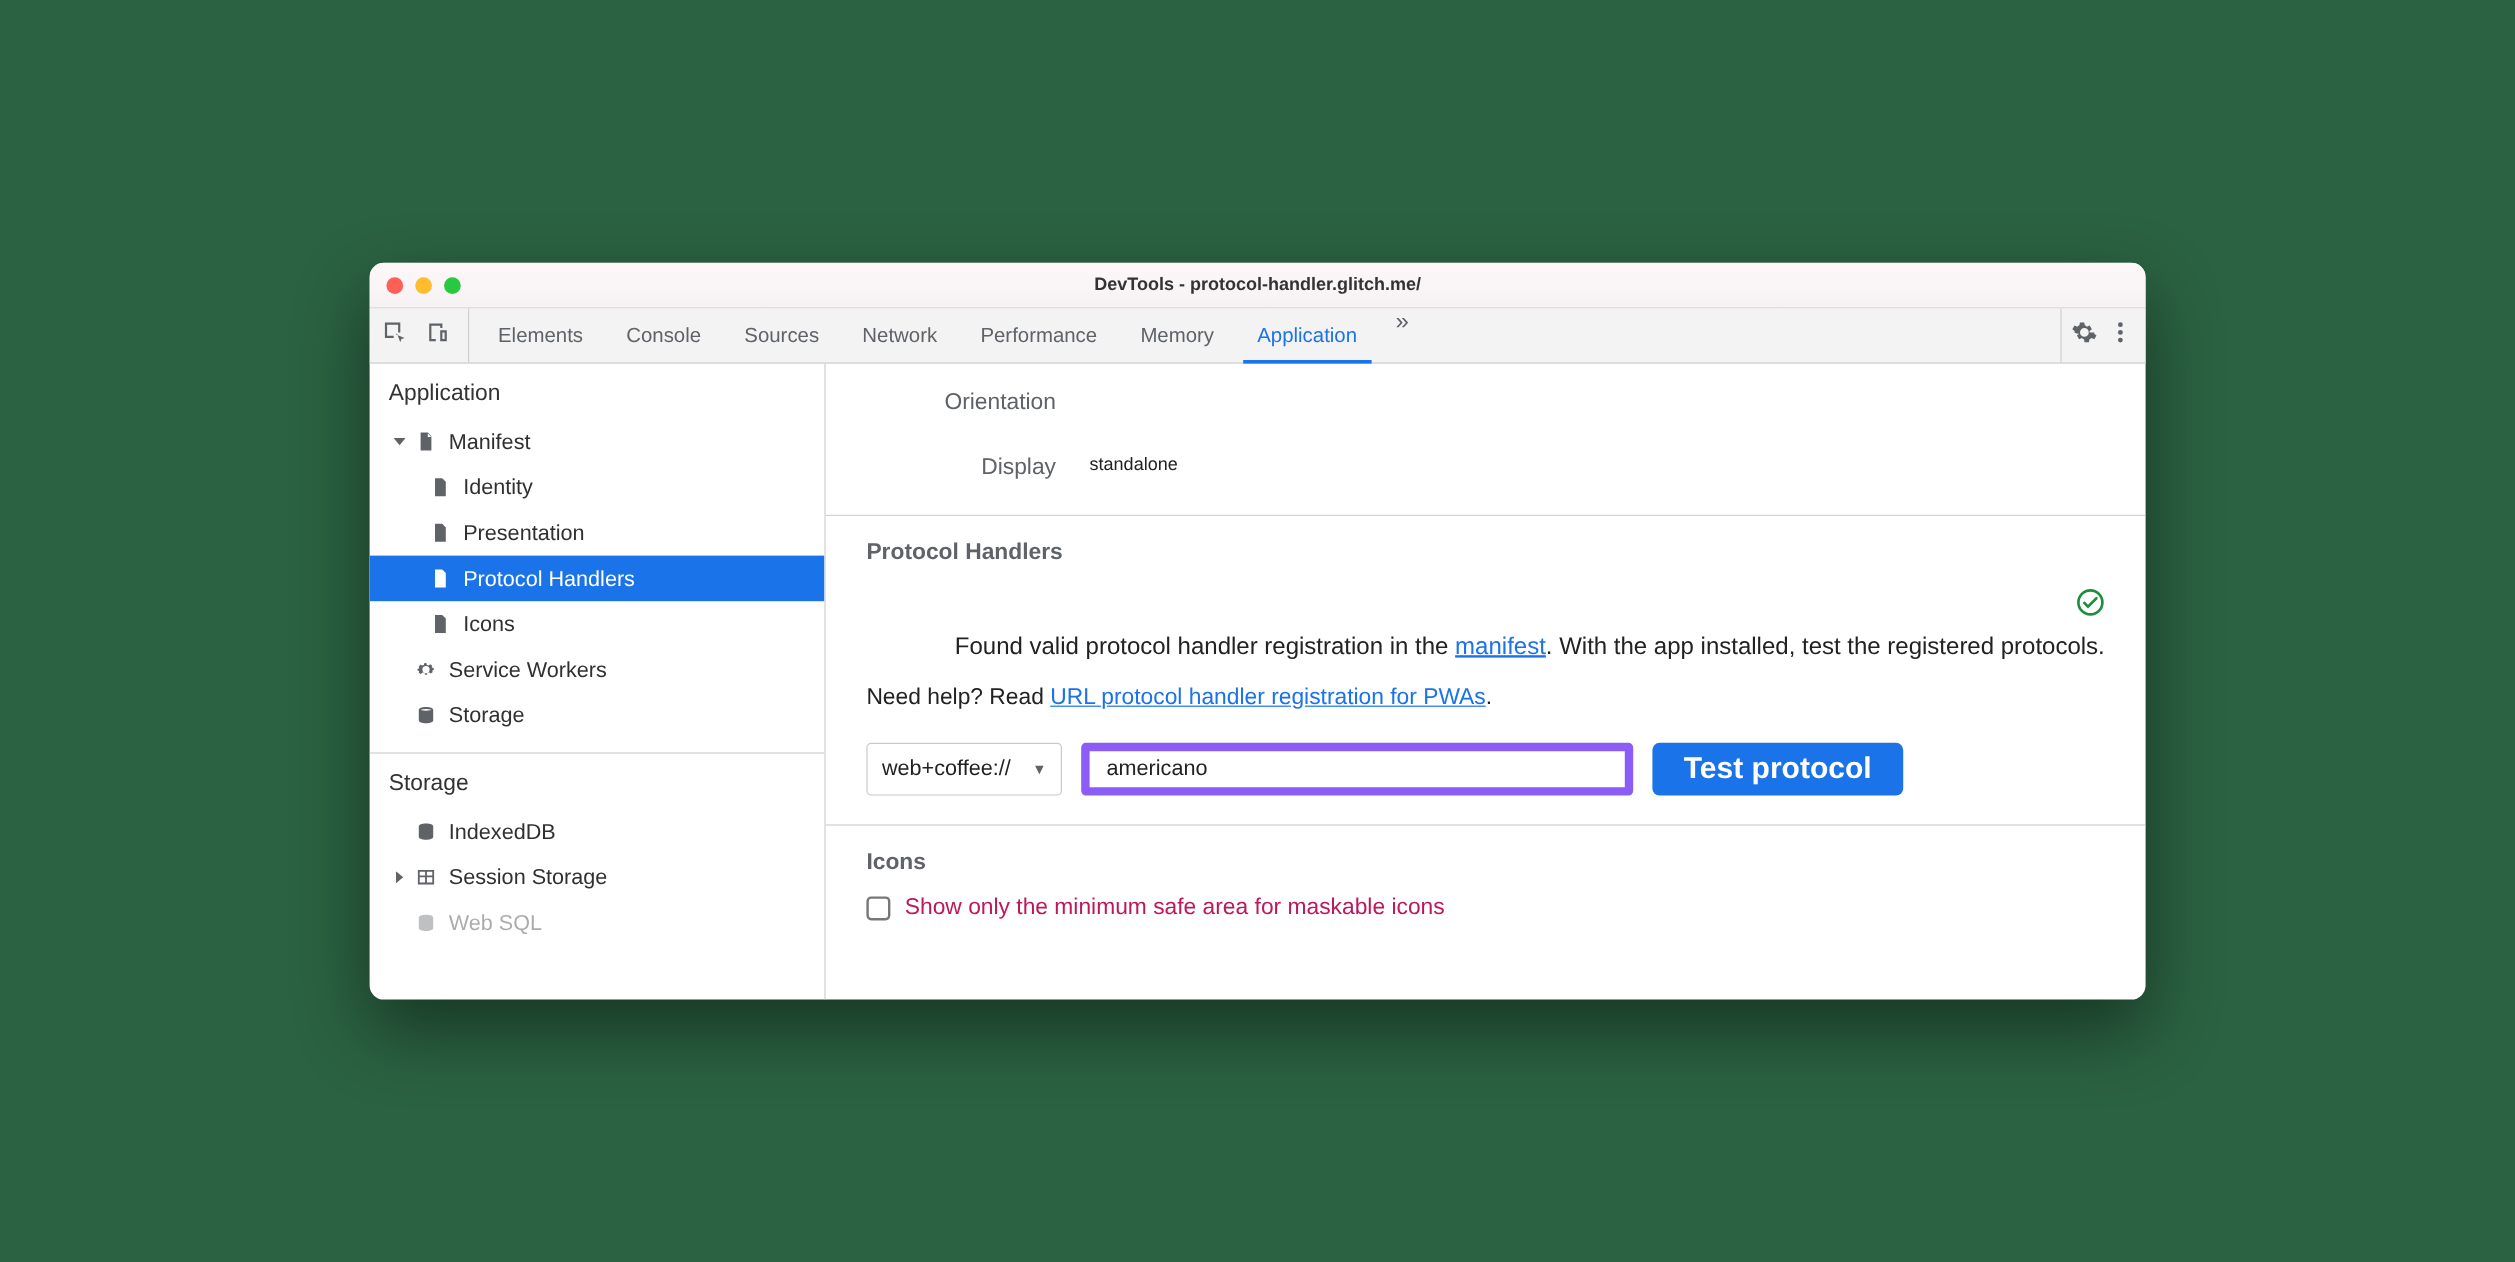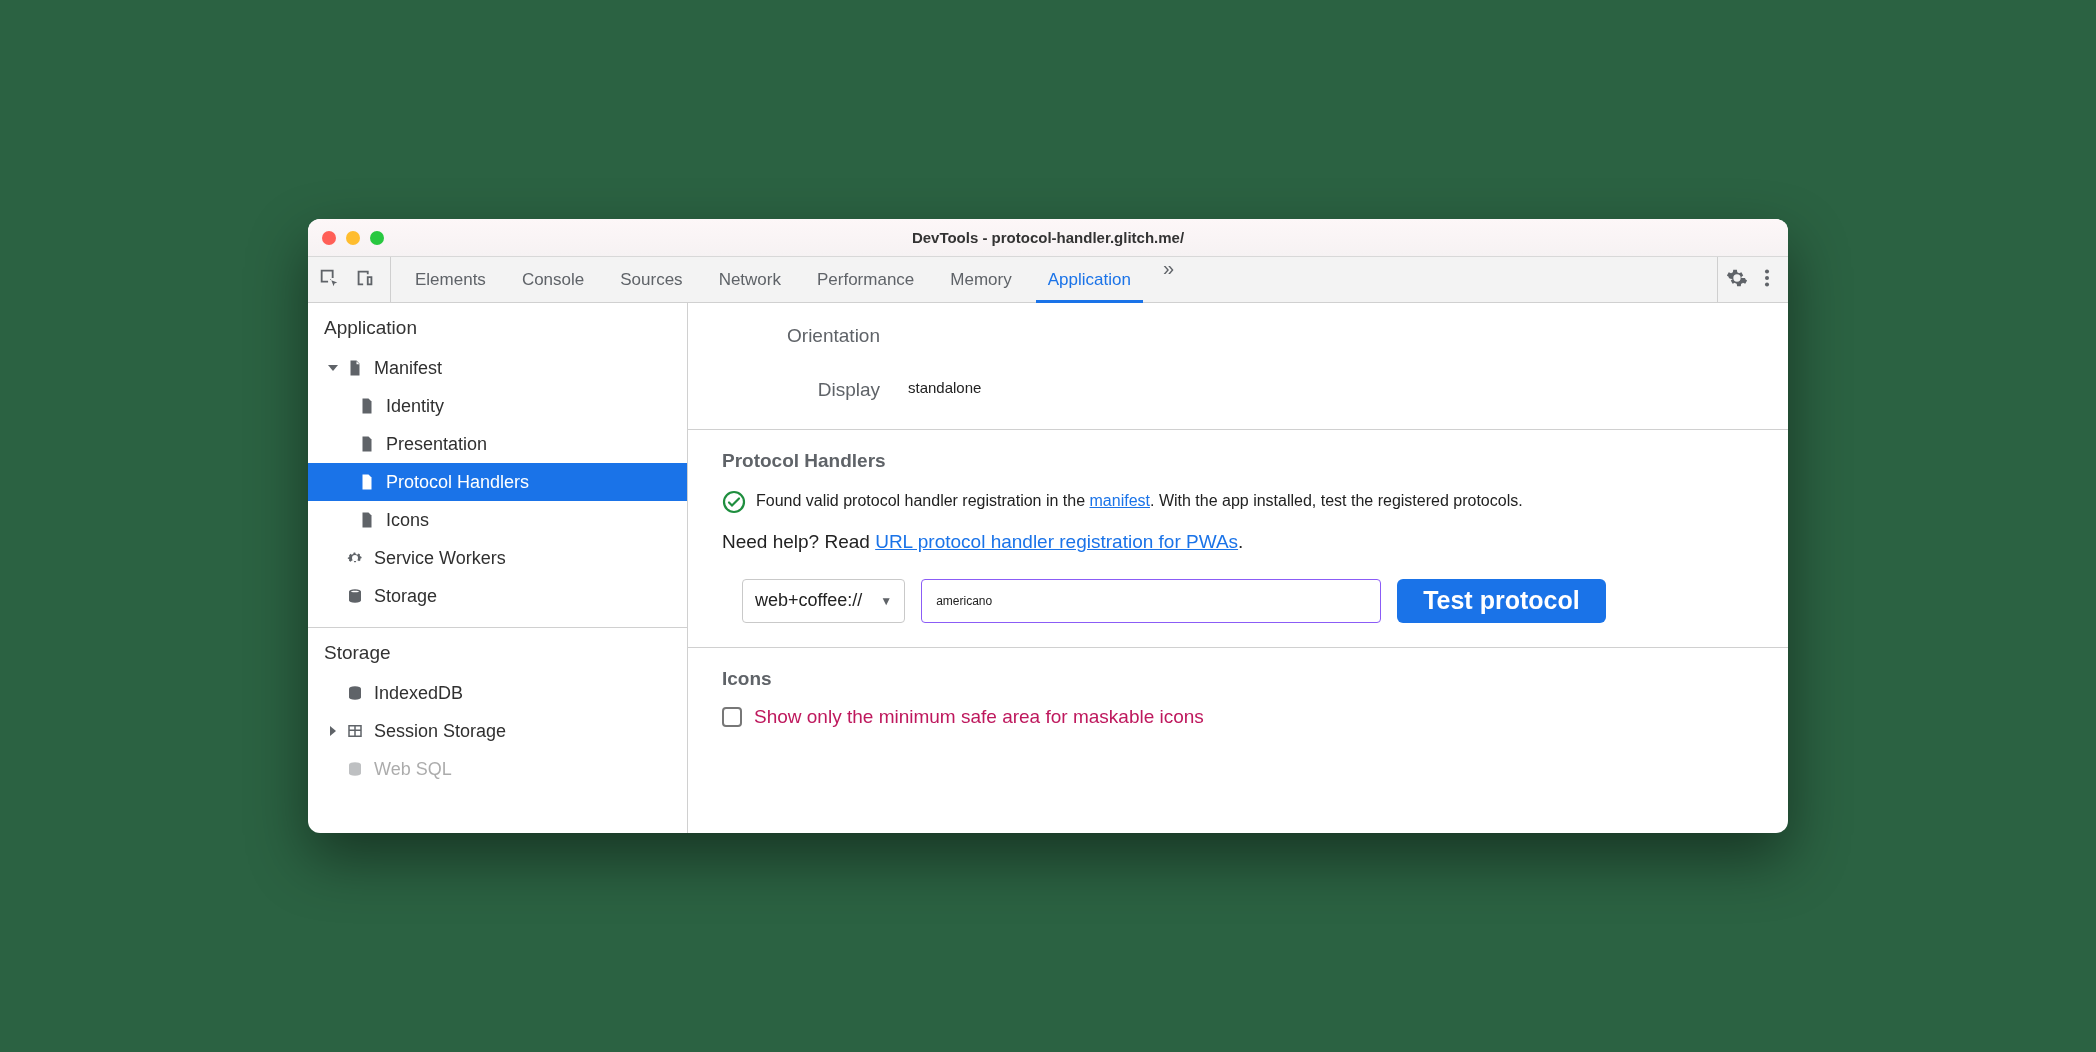--- a/index.html
+++ b/index.html
@@ -72,33 +72,33 @@
 .sb-icon svg{width:18px;height:18px;}
 .tree-row.selected .sb-icon{color:#fff;}
 .main { flex:1; overflow:auto; }
 .kv-row { display:flex; padding:8px 0; }
 .kv-key {
   width:220px; text-align:right; color:#5f6368; font-size:19px; padding-right:28px;
 }
 .kv-val { color:#222; font-size:15px; }
 .panel { border-top:1px solid #d0d0d0; padding:20px 34px 24px 34px; }
 .panel-title { font-size:19px; font-weight:600; color:#5f6368; margin-bottom:16px;}
-.status-line { display:flex; align-items:center; gap:10px; font-size:16px; color:#222; line-height:1.5;}
+.status-line { display:flex; align-items:flex-end; gap:10px; font-size:20px; color:#222; line-height:1.5;flex-direction:column;}
 .help-line { font-size:19px; color:#222; margin-top:14px; line-height:1.5;}
 .link { color:#1a73e8; text-decoration:underline; cursor:pointer; }
-.form-row { display:flex; gap:16px; margin-top:22px; margin-left:20px;}
+.form-row { display:flex; gap:16px; margin-top:22px; }
 .select {
   height:44px; border:1px solid #c9c9c9; background:#fff;
   border-radius:4px; display:flex; align-items:center; padding:0 12px;
   font-size:18px; color:#222; gap:18px; cursor:pointer;
 }
 .select .caret { color:#5f6368; font-size:12px;}
 .text-input {
-  height:44px; width:460px; border:1px solid #8b5cf6; border-radius:4px;
-  padding:0 14px; font-size:12px; color:#222;
+  height:44px; width:460px; border:7px solid #8b5cf6; border-radius:4px;
+  padding:0 14px; font-size:18px; color:#222;
 }
 .btn-primary {
   height:44px; border:none; border-radius:6px; background:#1a73e8;
   color:#fff; font-size:25px; font-weight:600; padding:0 26px; cursor:pointer;
 }
 .check-row { display:flex; align-items:center; gap:12px; font-size:19px; color:#be185d; margin-top:10px;}
 .checkbox {
   width:20px; height:20px; border:2px solid #777; border-radius:4px; background:#fff;
 }
 .ok-icon { width:24px; height:24px; flex-shrink:0; margin-top:2px;}

